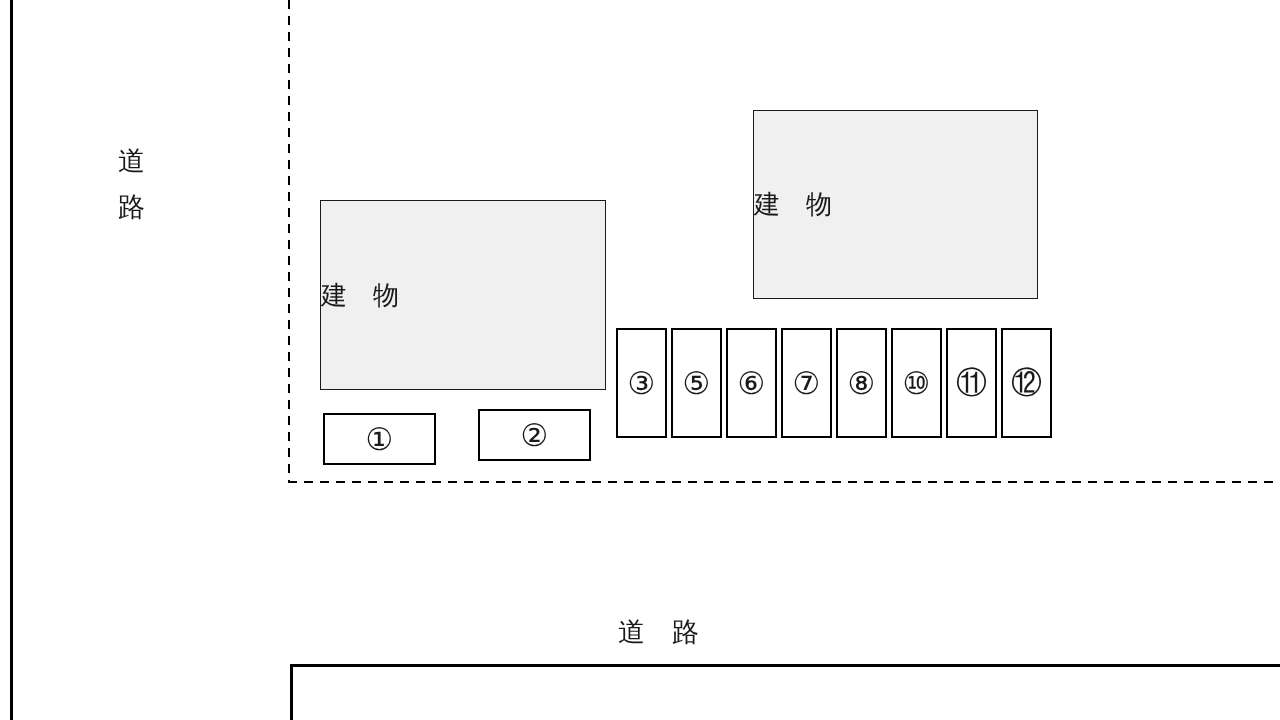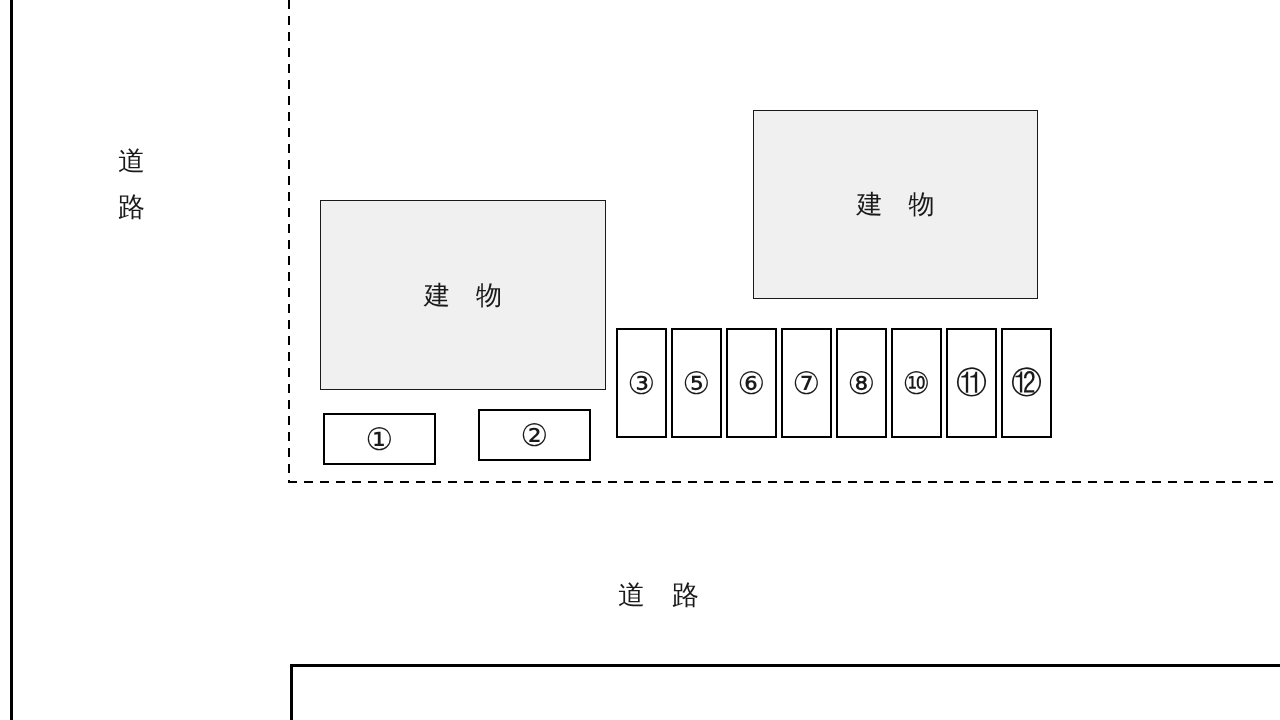--- a/index.html
+++ b/index.html
@@ -47,21 +47,20 @@
     width: 992px; height: 2px;
     background: repeating-linear-gradient(to right, #000 0 9px, transparent 9px 16px);
   }
 
   
   .building {
     background: #f0f0f0;
     border: 1.5px solid #1a1a1a;
     display: flex;
     align-items: center;
-    justify-content: center;
     font-size: 26px;
   }
   .building-1 { left: 320px; top: 200px; width: 284px; height: 188px; }
   .building-2 { left: 753px; top: 110px; width: 283px; height: 187px; }
 
   
   .space {
     border: 2px solid #000000;
     background: #ffffff;
     display: flex;
@@ -81,21 +80,21 @@
   .sp5  { left: 671px; }
   .sp6  { left: 726px; }
   .sp7  { left: 781px; }
   .sp8  { left: 836px; }
   .sp10 { left: 891px; }
   .sp11 { left: 946px; }
   .sp12 { left: 1001px; }
 
   
   .bottom-road-label {
-    left: 618px; top: 582px;
+    left: 618px; top: 619px;
     font-size: 27px;
     line-height: 27px;
   }
 
   
   .south-block {
     left: 290px; top: 664px;
     width: 1010px; height: 70px;
     border: 3px solid #000000;
     background: #ffffff;

